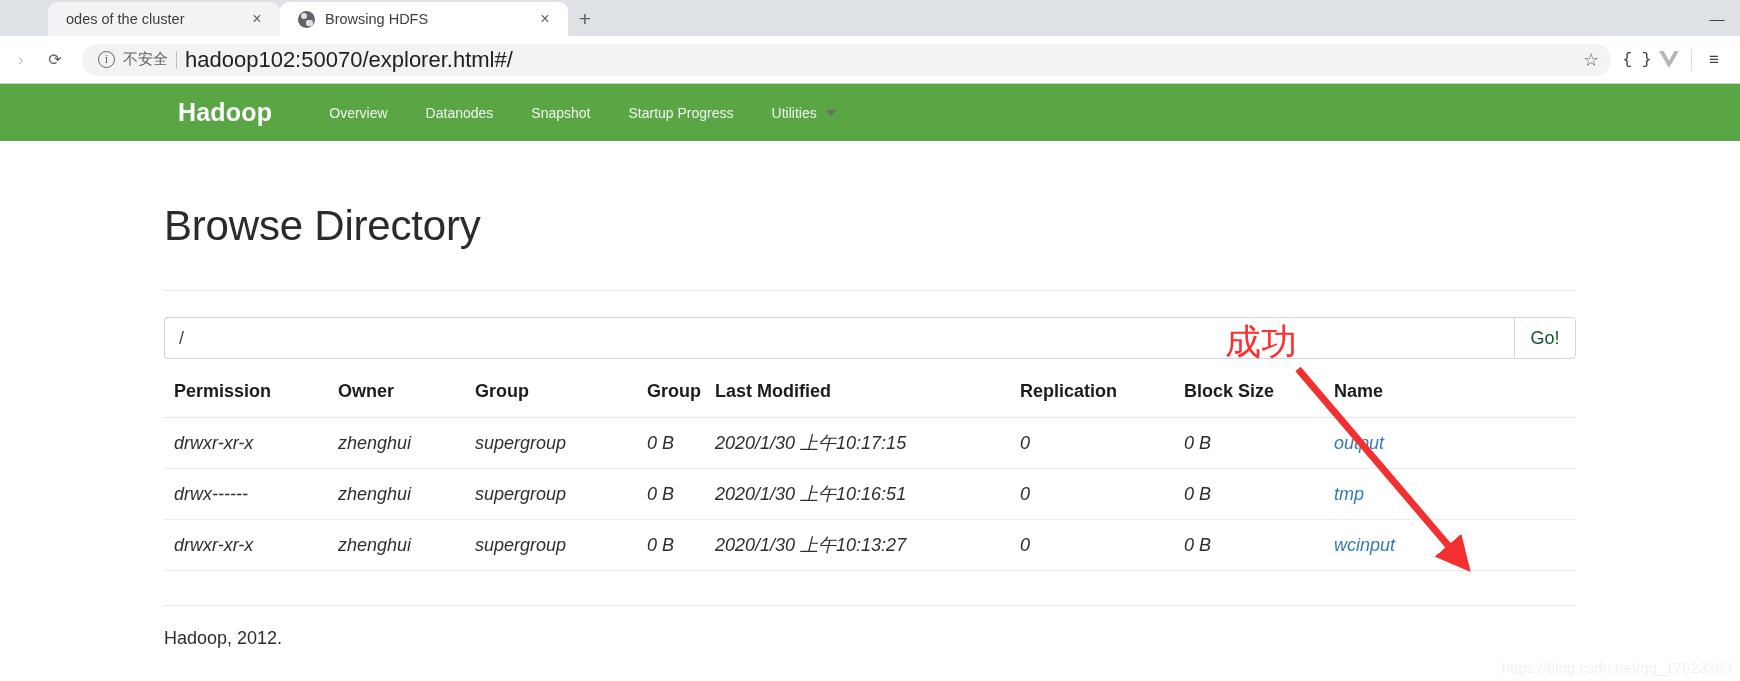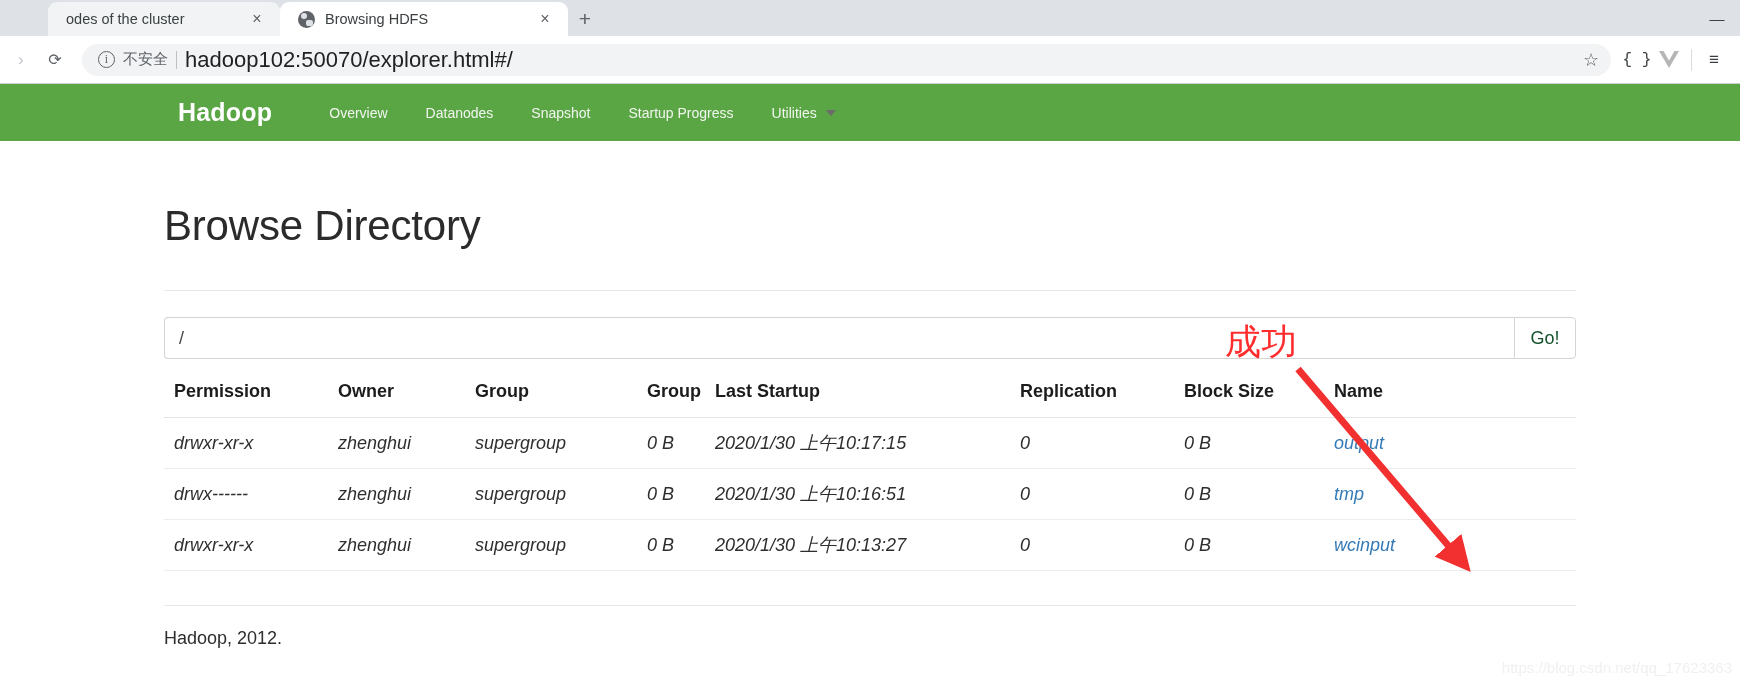--- a/index.html
+++ b/index.html
@@ -391,21 +391,21 @@
       <button id="go-button">Go!</button>
     </div>
 
     <table id="listing-table">
       <thead>
         <tr>
           <th class="col-permission">Permission</th>
           <th class="col-owner">Owner</th>
           <th class="col-group">Group</th>
           <th class="col-size">Group</th>
-          <th class="col-modified">Last Startup</th>
+          <th class="col-modified">Last Modified</th>
           <th class="col-replication">Replication</th>
           <th class="col-blocksize">Block Size</th>
           <th class="col-name">Name</th>
         </tr>
       </thead>
       <tbody>
         <tr>
           <td>drwxr-xr-x</td>
           <td>zhenghui</td>
           <td>supergroup</td>

